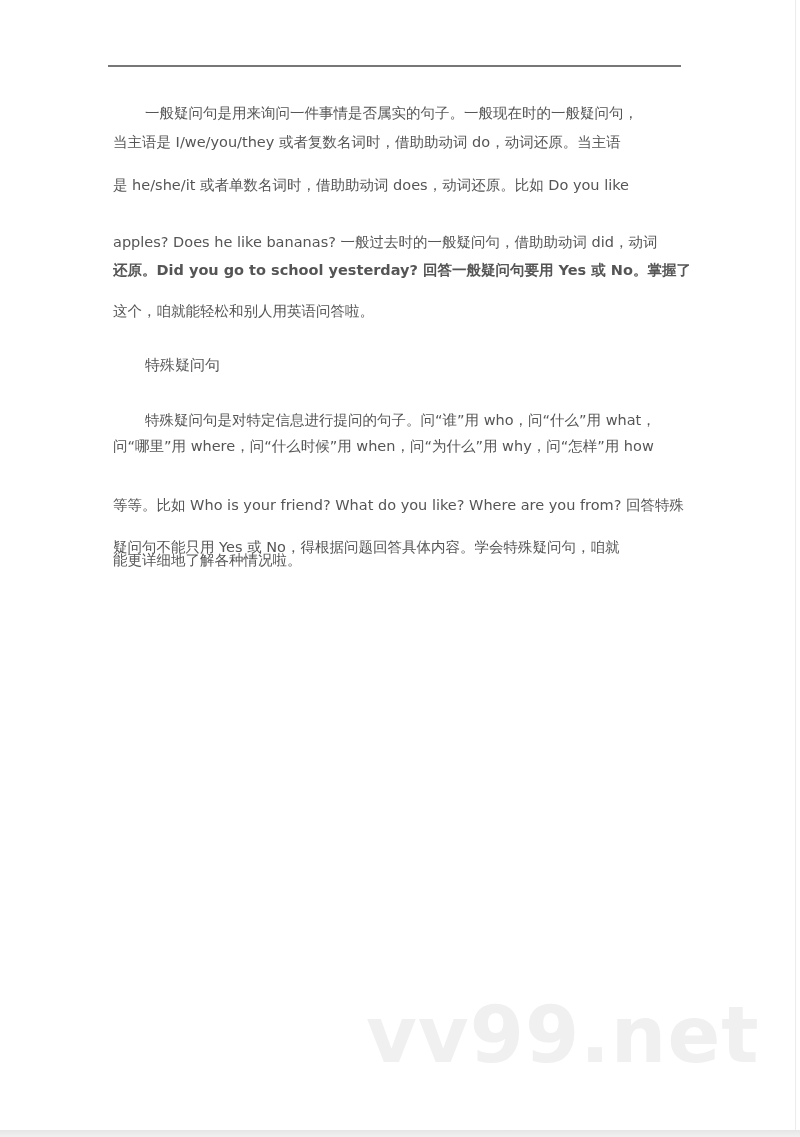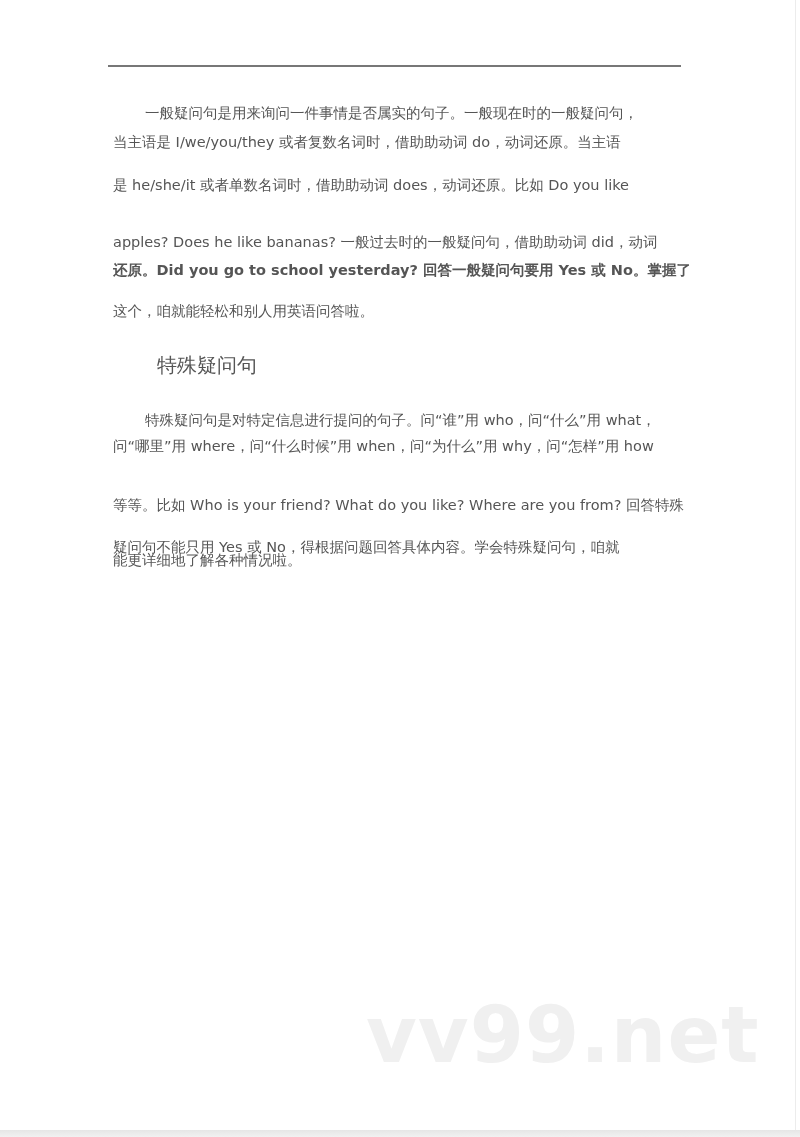--- a/index.html
+++ b/index.html
@@ -22,22 +22,22 @@
     }
     .line {
       position: absolute; left: 113px; width: 568px;
       font-size: 14.5px; color: #555555; white-space: nowrap;
       line-height: 20px; height: 20px;
       display: flex; justify-content: space-between; align-items: center;
     }
     .line.last { justify-content: flex-start; }
     .line.indent { left: 145px; width: 536px; }
     .heading {
-      position: absolute; left: 157px; top: 355px;
-      font-size: 20px; color: #555555; line-height: 20px;
+      position: absolute; left: 145px; top: 355px;
+      font-size: 15px; color: #555555; line-height: 20px;
     }
     .watermark {
       position: absolute; left: 366px; top: 995px;
       font-family: "DejaVu Sans", sans-serif; font-weight: bold;
       font-size: 78px; letter-spacing: 1px; color: #f0f0f0;
       line-height: 80px;
     }
   </style>
 </head>
 <body>

